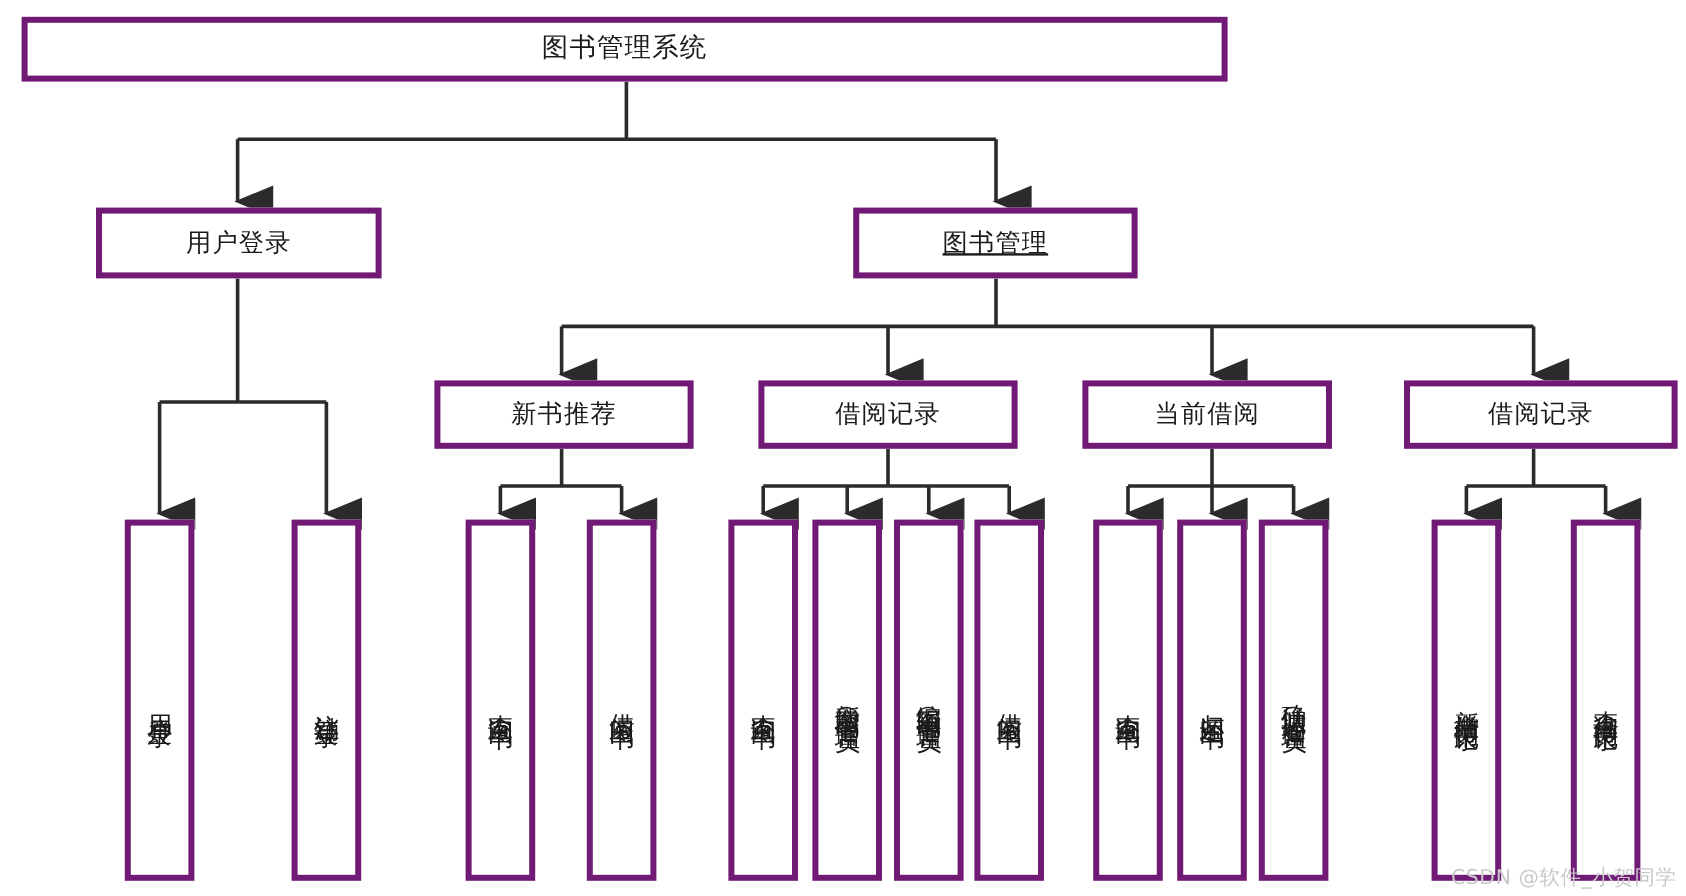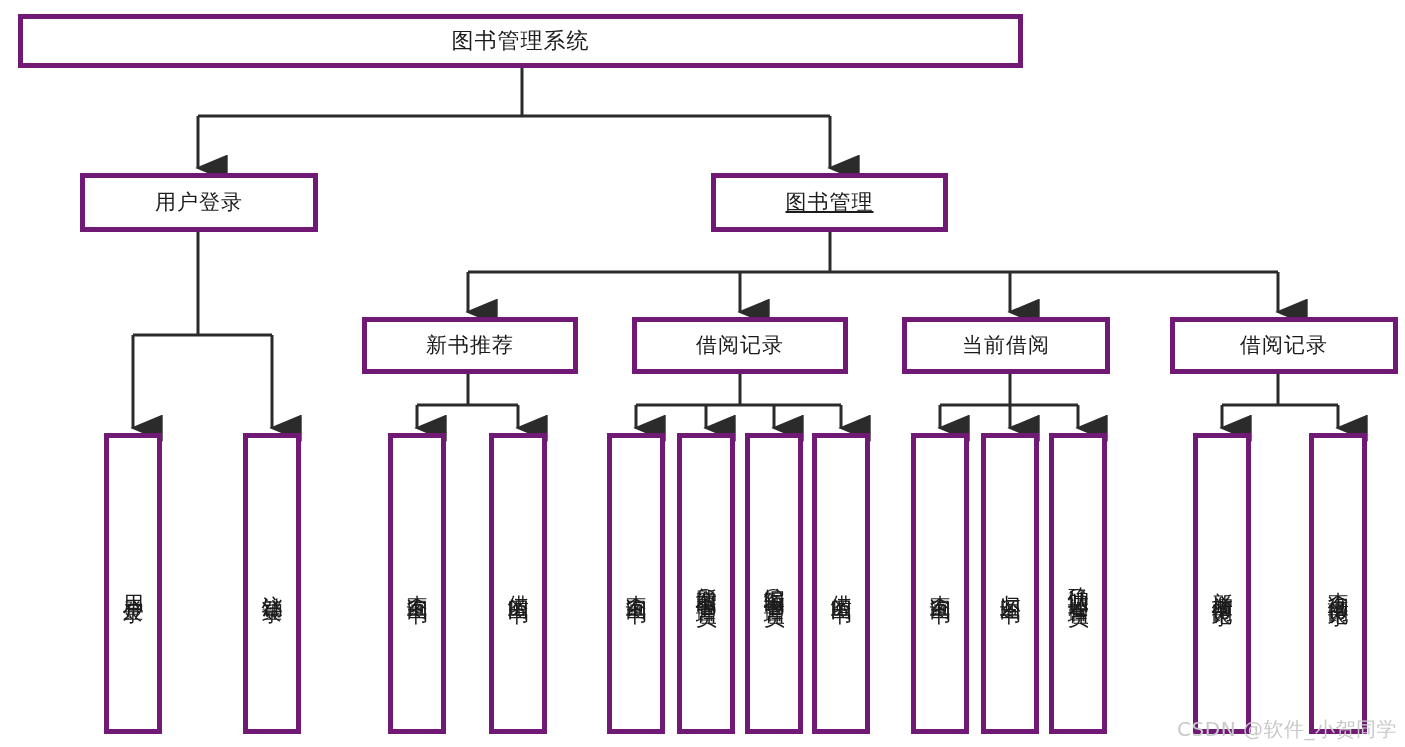--- a/index.html
+++ b/index.html
@@ -54,21 +54,21 @@
     display: block;
     white-space: nowrap;
   }
   .node.title {
     font-size: 22px;
   }
   .watermark {
     position: absolute;
     right: 8px;
     bottom: 4px;
-    font-size: 20px;
+    font-size: 17px;
     color: #c9c9c9;
     letter-spacing: 0.5px;
     white-space: nowrap;
   }
 </style>
 </head>
 <body>
 
 <div id="canvas">
 

